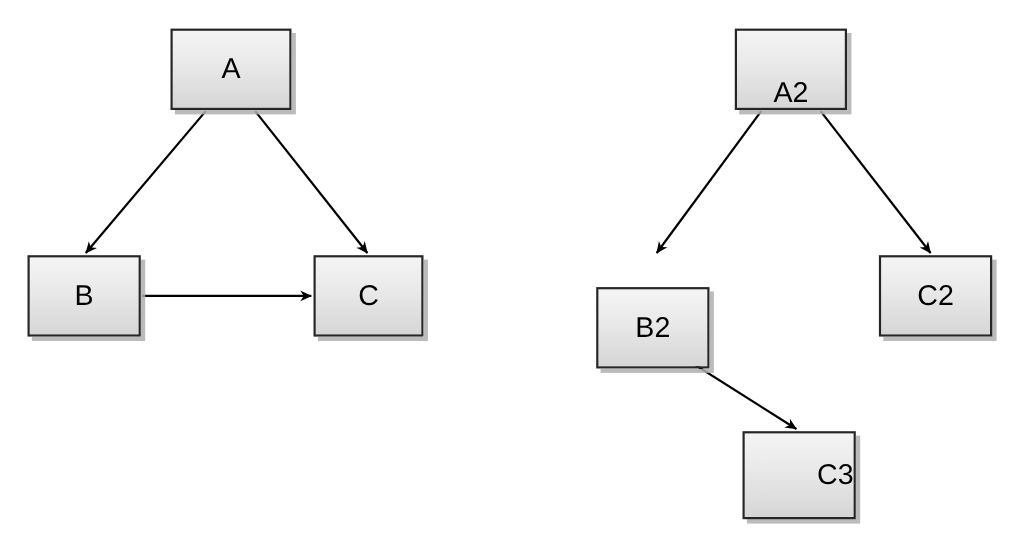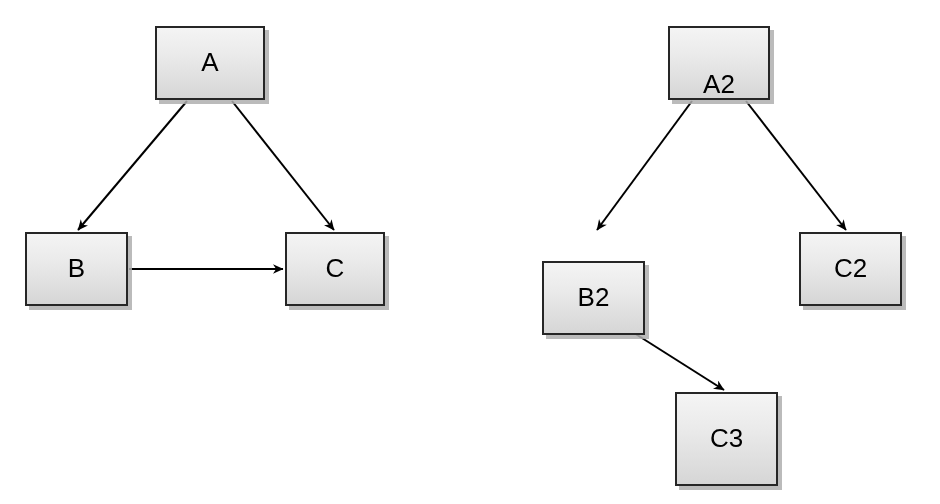--- a/index.html
+++ b/index.html
@@ -82,18 +82,18 @@
       </div>
       <div class="node" style="left: 668px; top: 26px; width: 102px; height: 74px; align-items: flex-end;">
         <span class="node-label">A2</span>
       </div>
       <div class="node" style="left: 542px; top: 232px; width: 103px; height: 74px; margin-top: 29px;">
         <span class="node-label">B2</span>
       </div>
       <div class="node" style="left: 799px; top: 232px; width: 103px; height: 74px;">
         <span class="node-label">C2</span>
       </div>
-      <div class="node" style="left: 675px; top: 392px; width: 103px; height: 94px;">
+      <div class="node" style="left: 675px; top: 392px; width: 103px; height: 80px; justify-content: flex-end;">
         <span class="node-label">C3</span>
       </div>
     </div>
 
 </div>
 
 </body></html>

